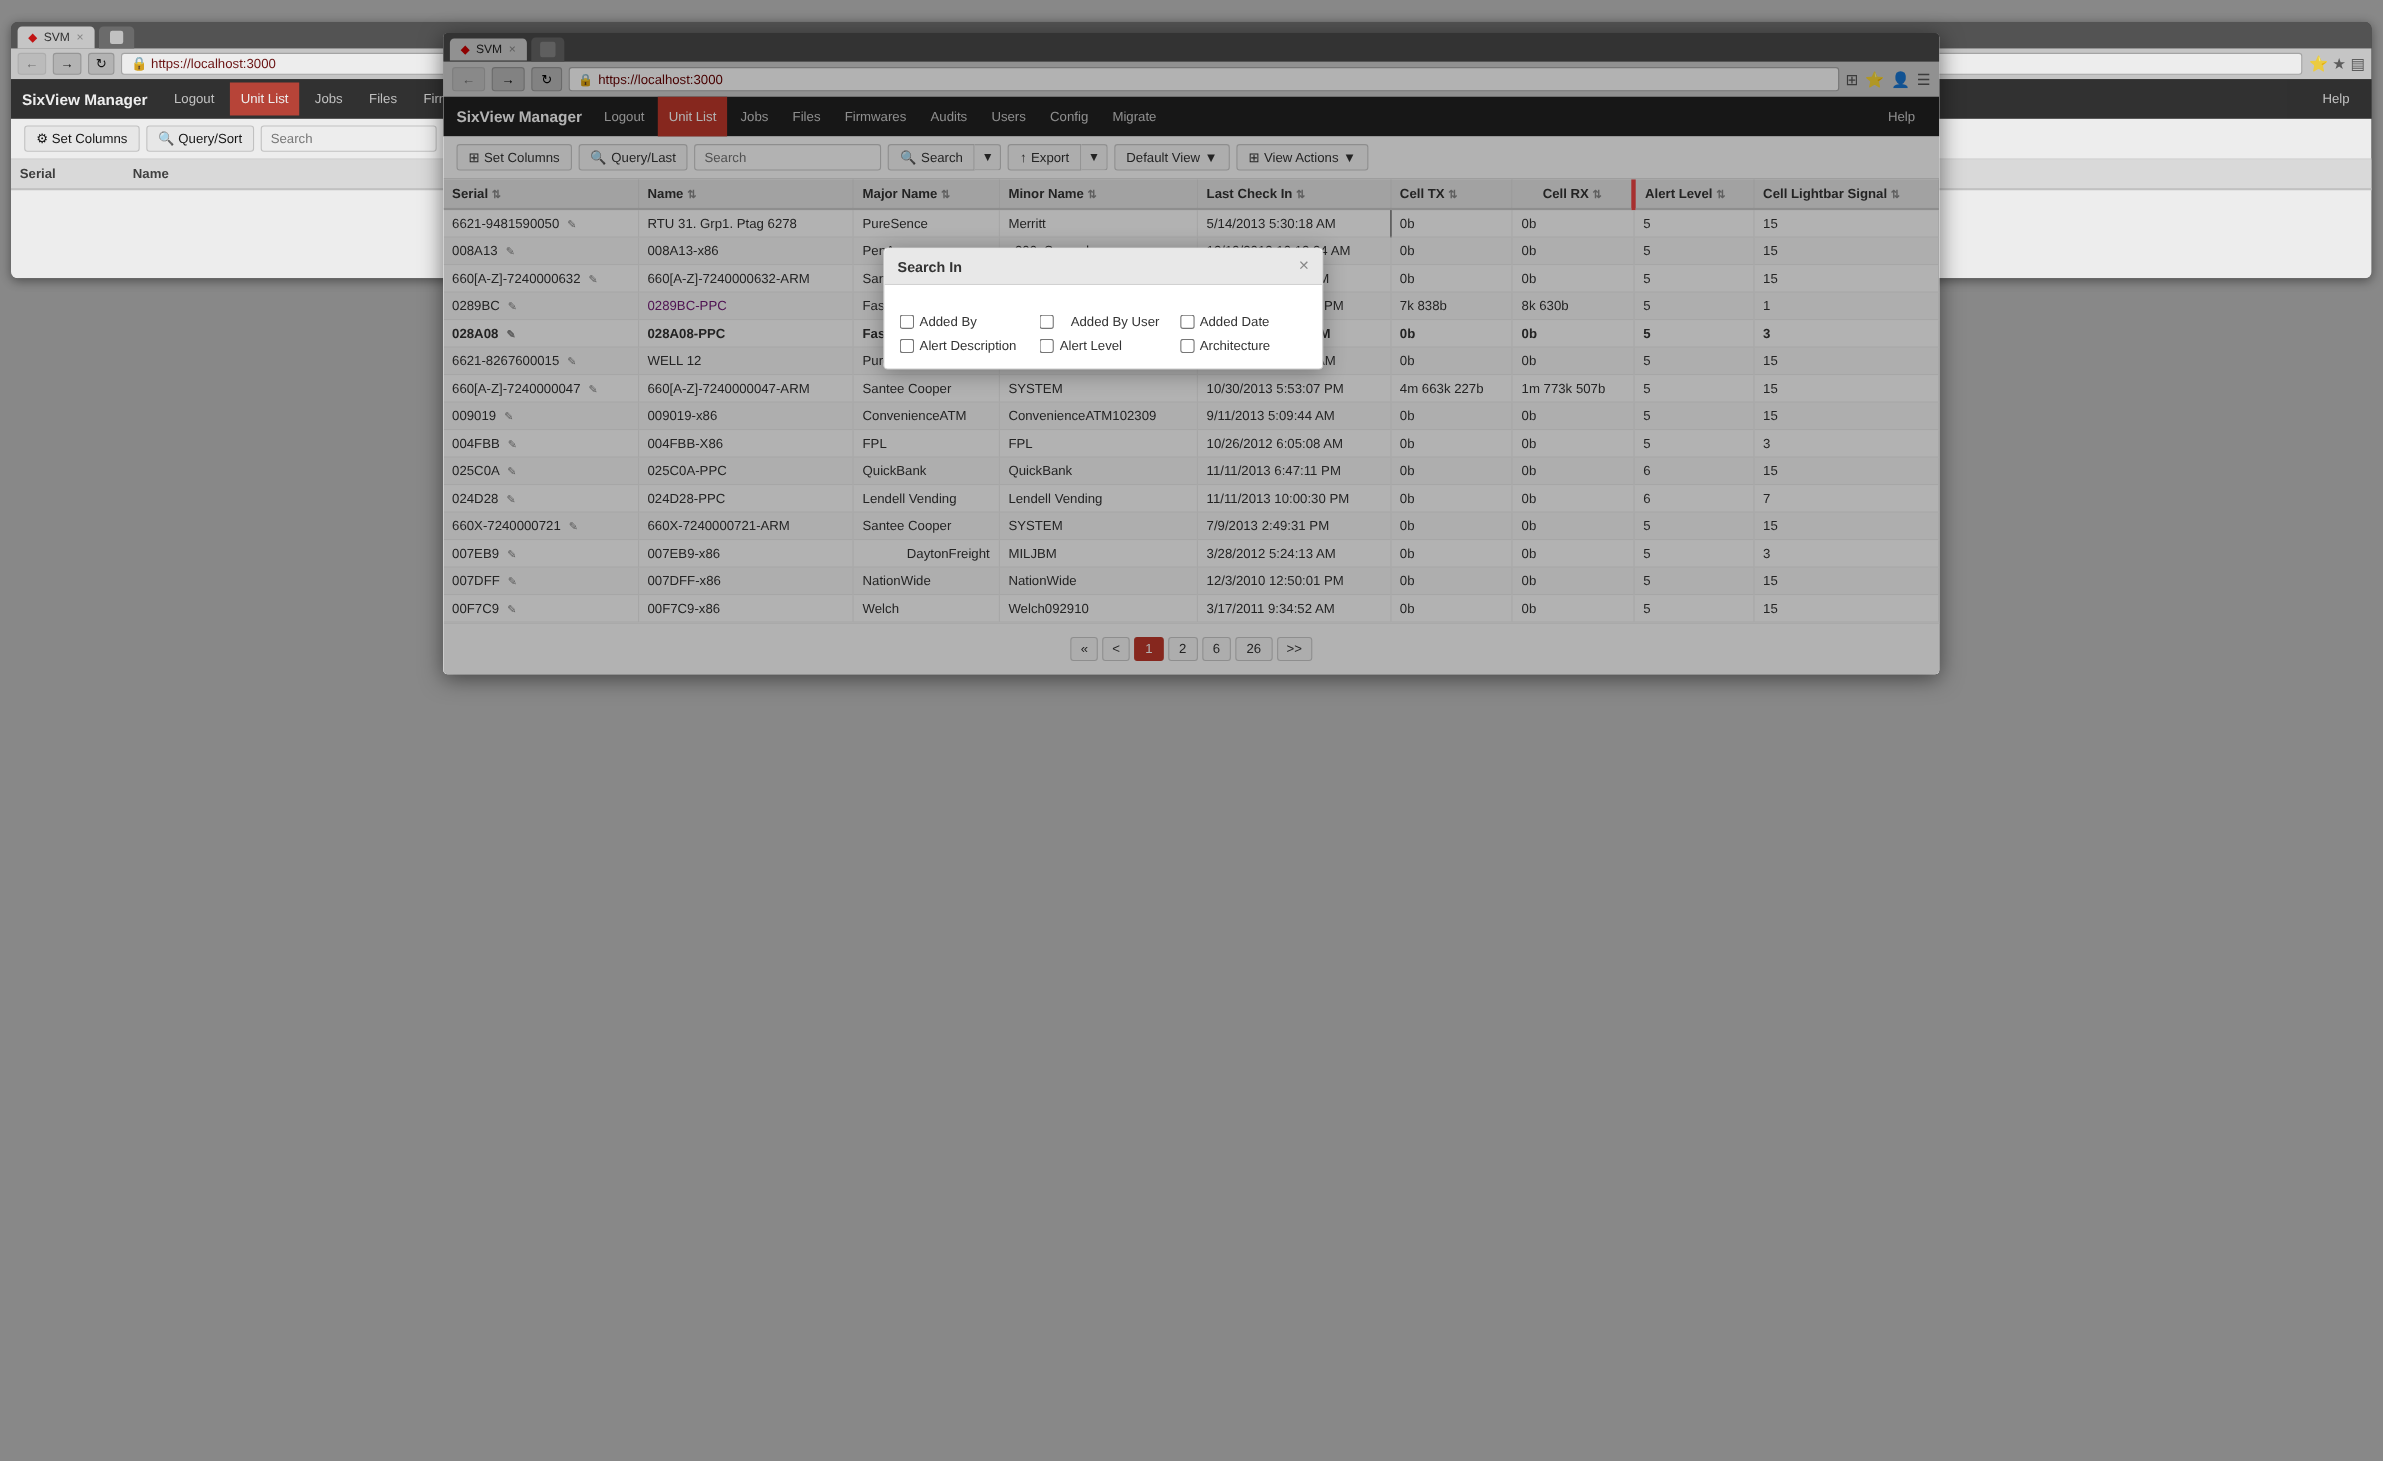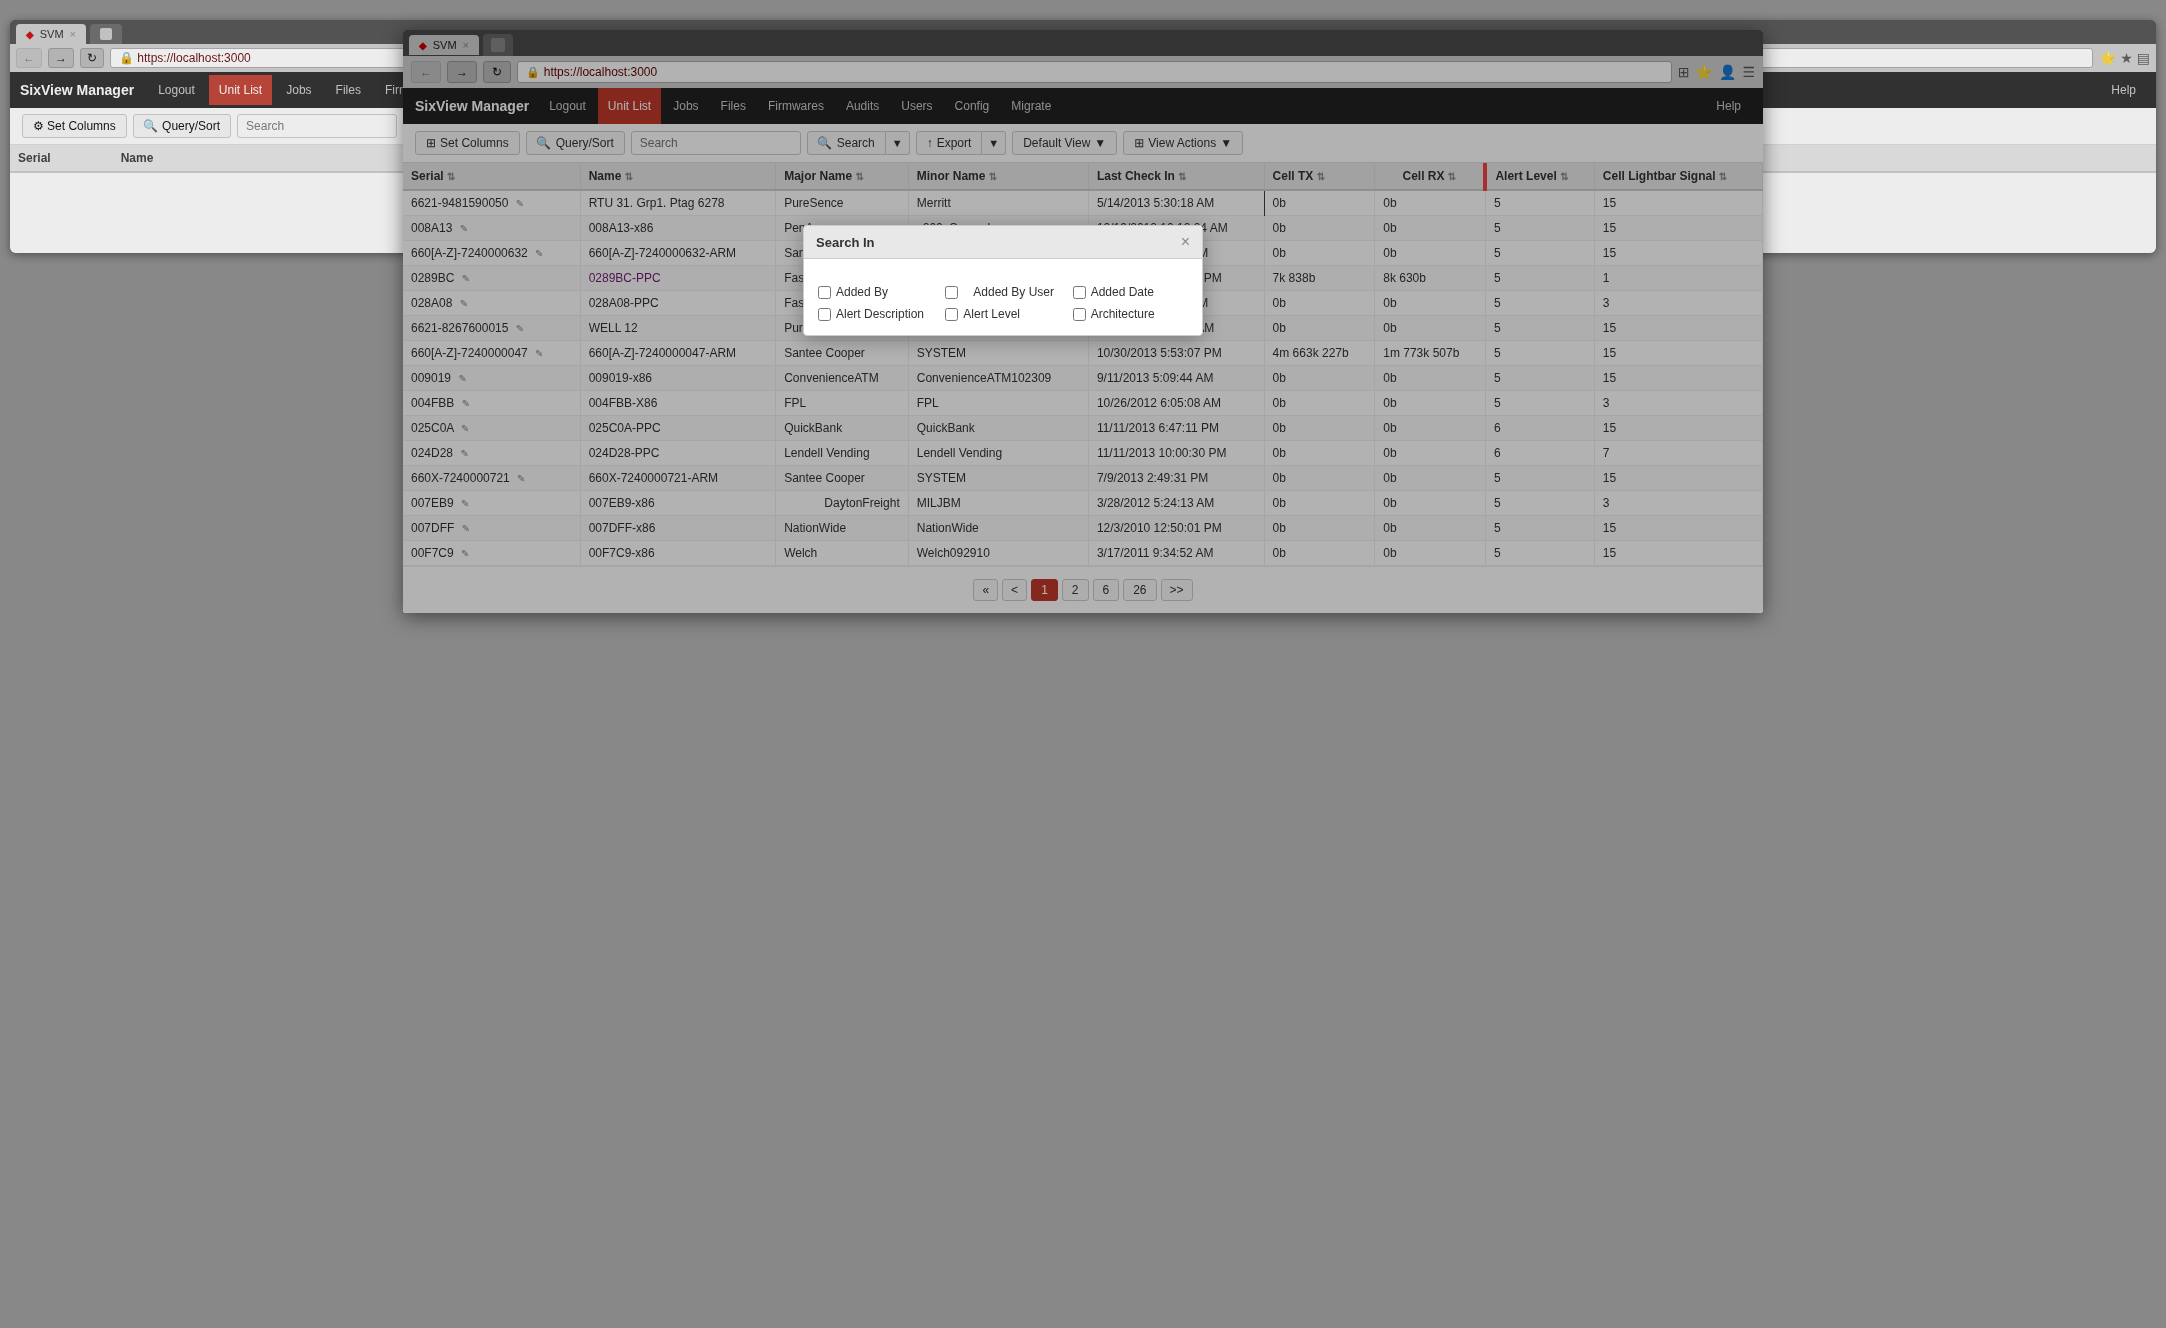--- a/index.html
+++ b/index.html
@@ -132,21 +132,21 @@
         <a style="color:#ccc; font-size:12px; padding:8px 10px; cursor:pointer; text-decoration:none; height:36px; display:flex; align-items:center; margin-left:auto;">Help</a>
       </div>
 
       <div style="background:#fff; padding:7px 12px; display:flex; align-items:center; gap:6px; border-bottom:1px solid #ddd;">
         <button style="display:flex;align-items:center;gap:4px;padding:4px 10px;border:1px solid #ccc;border-radius:3px;background:#f8f8f8;font-size:12px;cursor:pointer;color:#333;">
           <span>⊞</span>
           <span>Set Columns</span>
         </button>
         <button style="display:flex;align-items:center;gap:4px;padding:4px 10px;border:1px solid #ccc;border-radius:3px;background:#f8f8f8;font-size:12px;cursor:pointer;color:#333;">
           <span>🔍</span>
-          <span>Query/Sort</span>
+          <span>Query/Last</span>
         </button>
         <input style="border: 1px solid rgb(204, 204, 204); border-radius: 3px; padding: 4px 8px; font-size: 12px; width: 170px;" placeholder="Search">
         <div style="display:flex;">
           <button style="display:flex;align-items:center;gap:4px;padding:4px 10px;border:1px solid #ccc;border-radius:3px 0 0 3px;background:#f8f8f8;font-size:12px;cursor:pointer;color:#333;">
             <span>🔍</span>
             <span>Search</span>
           </button>
           <button style="padding:4px 6px;border:1px solid #ccc;border-left:none;border-radius:0 3px 3px 0;background:#f8f8f8;font-size:11px;cursor:pointer;color:#333;">▼</button>
         </div>
         <div style="display:flex;">
@@ -232,21 +232,21 @@
     </td>
     <td style="padding:5px 8px;color:#701a75;border-right:1px solid #eee;white-space:nowrap;">0289BC-PPC</td>
     <td style="padding:5px 8px;color:#333;border-right:1px solid #eee;white-space:nowrap;">FastCash</td>
     <td style="padding:5px 8px;color:#333;border-right:1px solid #eee;white-space:nowrap;">FastCash</td>
     <td style="padding:5px 8px;color:#333;border-right:1px solid #eee;white-space:nowrap;">1/14/2012 12:45:50 PM</td>
     <td style="padding:5px 8px;color:#333;border-right:1px solid #eee;white-space:nowrap;">7k 838b</td>
     <td style="padding:5px 8px;color:#333;border-right:1px solid #eee;white-space:nowrap;">8k 630b</td>
     <td style="padding:5px 8px;color:#333;border-right:1px solid #eee;">5</td>
     <td style="padding:5px 8px;color:#333;">1</td>
   </tr>
-              <tr style="border-bottom: 1px solid rgb(238, 238, 238); background: rgb(255, 255, 255);">
+              <tr style="border-bottom: 1px solid rgb(238, 238, 238); background: rgb(255, 255, 255); font-weight: bold;">
     <td style="padding:5px 8px;color:#333;border-right:1px solid #eee;white-space:nowrap;">
       028A08
       <span style="color:#888;cursor:pointer;font-size:10px;margin-left:4px;">✎</span>
     </td>
     <td style="padding:5px 8px;color:#333;border-right:1px solid #eee;white-space:nowrap;">028A08-PPC</td>
     <td style="padding:5px 8px;color:#333;border-right:1px solid #eee;white-space:nowrap;">FastCash</td>
     <td style="padding:5px 8px;color:#333;border-right:1px solid #eee;white-space:nowrap;">FastCash</td>
     <td style="padding:5px 8px;color:#333;border-right:1px solid #eee;white-space:nowrap;">7/9/2013 2:57:26 PM</td>
     <td style="padding:5px 8px;color:#333;border-right:1px solid #eee;white-space:nowrap;">0b</td>
     <td style="padding:5px 8px;color:#333;border-right:1px solid #eee;white-space:nowrap;">0b</td>

